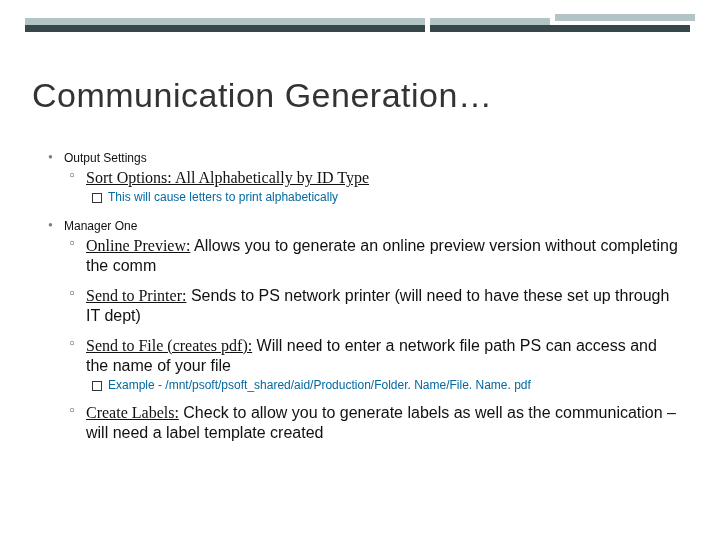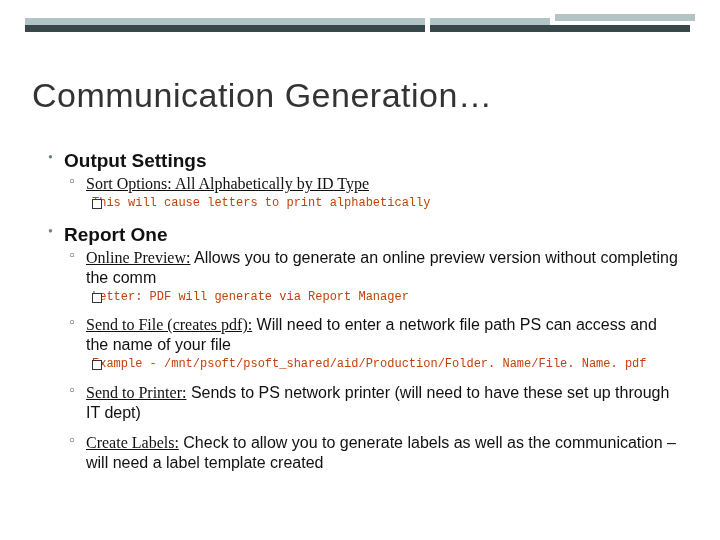--- a/index.html
+++ b/index.html
@@ -33,36 +33,36 @@
   ul.lvl1 { list-style: none; }
   ul.lvl1 > li { position: relative; padding-left: 16px; margin-bottom: 12px; }
   ul.lvl1 > li::before {
     content: "•";
     position: absolute;
     left: 0;
     top: 0;
     color: #6b8488;
     font-size: 14px;
   }
-  .lvl1-head { font-family: Arial, sans-serif; font-weight: bold; font-size: 19px; }
+  .lvl1-head { font-family: Arial, sans-serif; font-weight: normal; font-size: 12px; }
   ul.lvl2 { list-style: none; margin-top: 2px; }
   ul.lvl2 > li { position: relative; padding-left: 22px; margin-bottom: 10px; }
   ul.lvl2 > li::before {
     content: "▫";
     position: absolute;
     left: 6px;
     top: 0;
     color: #444;
     font-size: 12px;
   }
   .lvl2-line { font-family: Arial, sans-serif; font-size: 16px; line-height: 1.25; }
   .lvl2-label { font-family: Georgia, serif; text-decoration: underline; }
   .lvl2-text { font-family: Arial, sans-serif; text-align: right; }
   ul.lvl3 { list-style: none; margin-top: 2px; margin-left: 6px; }
-  ul.lvl3 > li { position: relative; font-family: Liberation Mono, monospace; font-size: 12px; color:#c2410c; line-height:1.3; }
+  ul.lvl3 > li { position: relative; padding-left: 16px; font-family: Liberation Sans, sans-serif; font-size: 12px; color:#0369a1; line-height:1.3; }
   ul.lvl3 > li::before {
     content: "";
     position: absolute;
     left: 0;
     top: 3px;
     width: 8px;
     height: 8px;
     border: 1px solid #333;
     background: #fff;
   }
@@ -91,42 +91,41 @@
               <span class="lvl2-label">Sort Options: All Alphabetically by ID Type</span><span class="lvl2-text"></span>
             </span>
             <ul class="lvl3">
               <li>This will cause letters to print alphabetically</li>
             </ul>
           </li>
         </ul>
       </li>
 
       <li>
-        <span class="lvl1-head">Report One</span>
+        <span class="lvl1-head">Manager One</span>
         <ul class="lvl2">
           <li>
             <span class="lvl2-line">
               <span class="lvl2-label">Online Preview:</span><span class="lvl2-text"> Allows you to generate an online preview version without completing the comm</span>
             </span>
             <ul class="lvl3">
-              <li>Letter: PDF will generate via Report Manager</li>
             </ul>
+          </li>
+          <li>
+            <span class="lvl2-line">
+              <span class="lvl2-label">Send to Printer:</span><span class="lvl2-text"> Sends to PS network printer (will need to have these set up through IT dept)</span>
+            </span>
           </li>
           <li>
             <span class="lvl2-line">
               <span class="lvl2-label">Send to File (creates pdf):</span><span class="lvl2-text"> Will need to enter a network file path PS can access and the name of your file</span>
             </span>
             <ul class="lvl3">
               <li>Example - /mnt/psoft/psoft_shared/aid/Production/Folder. Name/File. Name. pdf</li>
             </ul>
-          </li>
-          <li>
-            <span class="lvl2-line">
-              <span class="lvl2-label">Send to Printer:</span><span class="lvl2-text"> Sends to PS network printer (will need to have these set up through IT dept)</span>
-            </span>
           </li>
           <li>
             <span class="lvl2-line">
               <span class="lvl2-label">Create Labels:</span><span class="lvl2-text"> Check to allow you to generate labels as well as the communication – will need a label template created</span>
             </span>
           </li>
         </ul>
       </li>
     </ul>
   </div>

